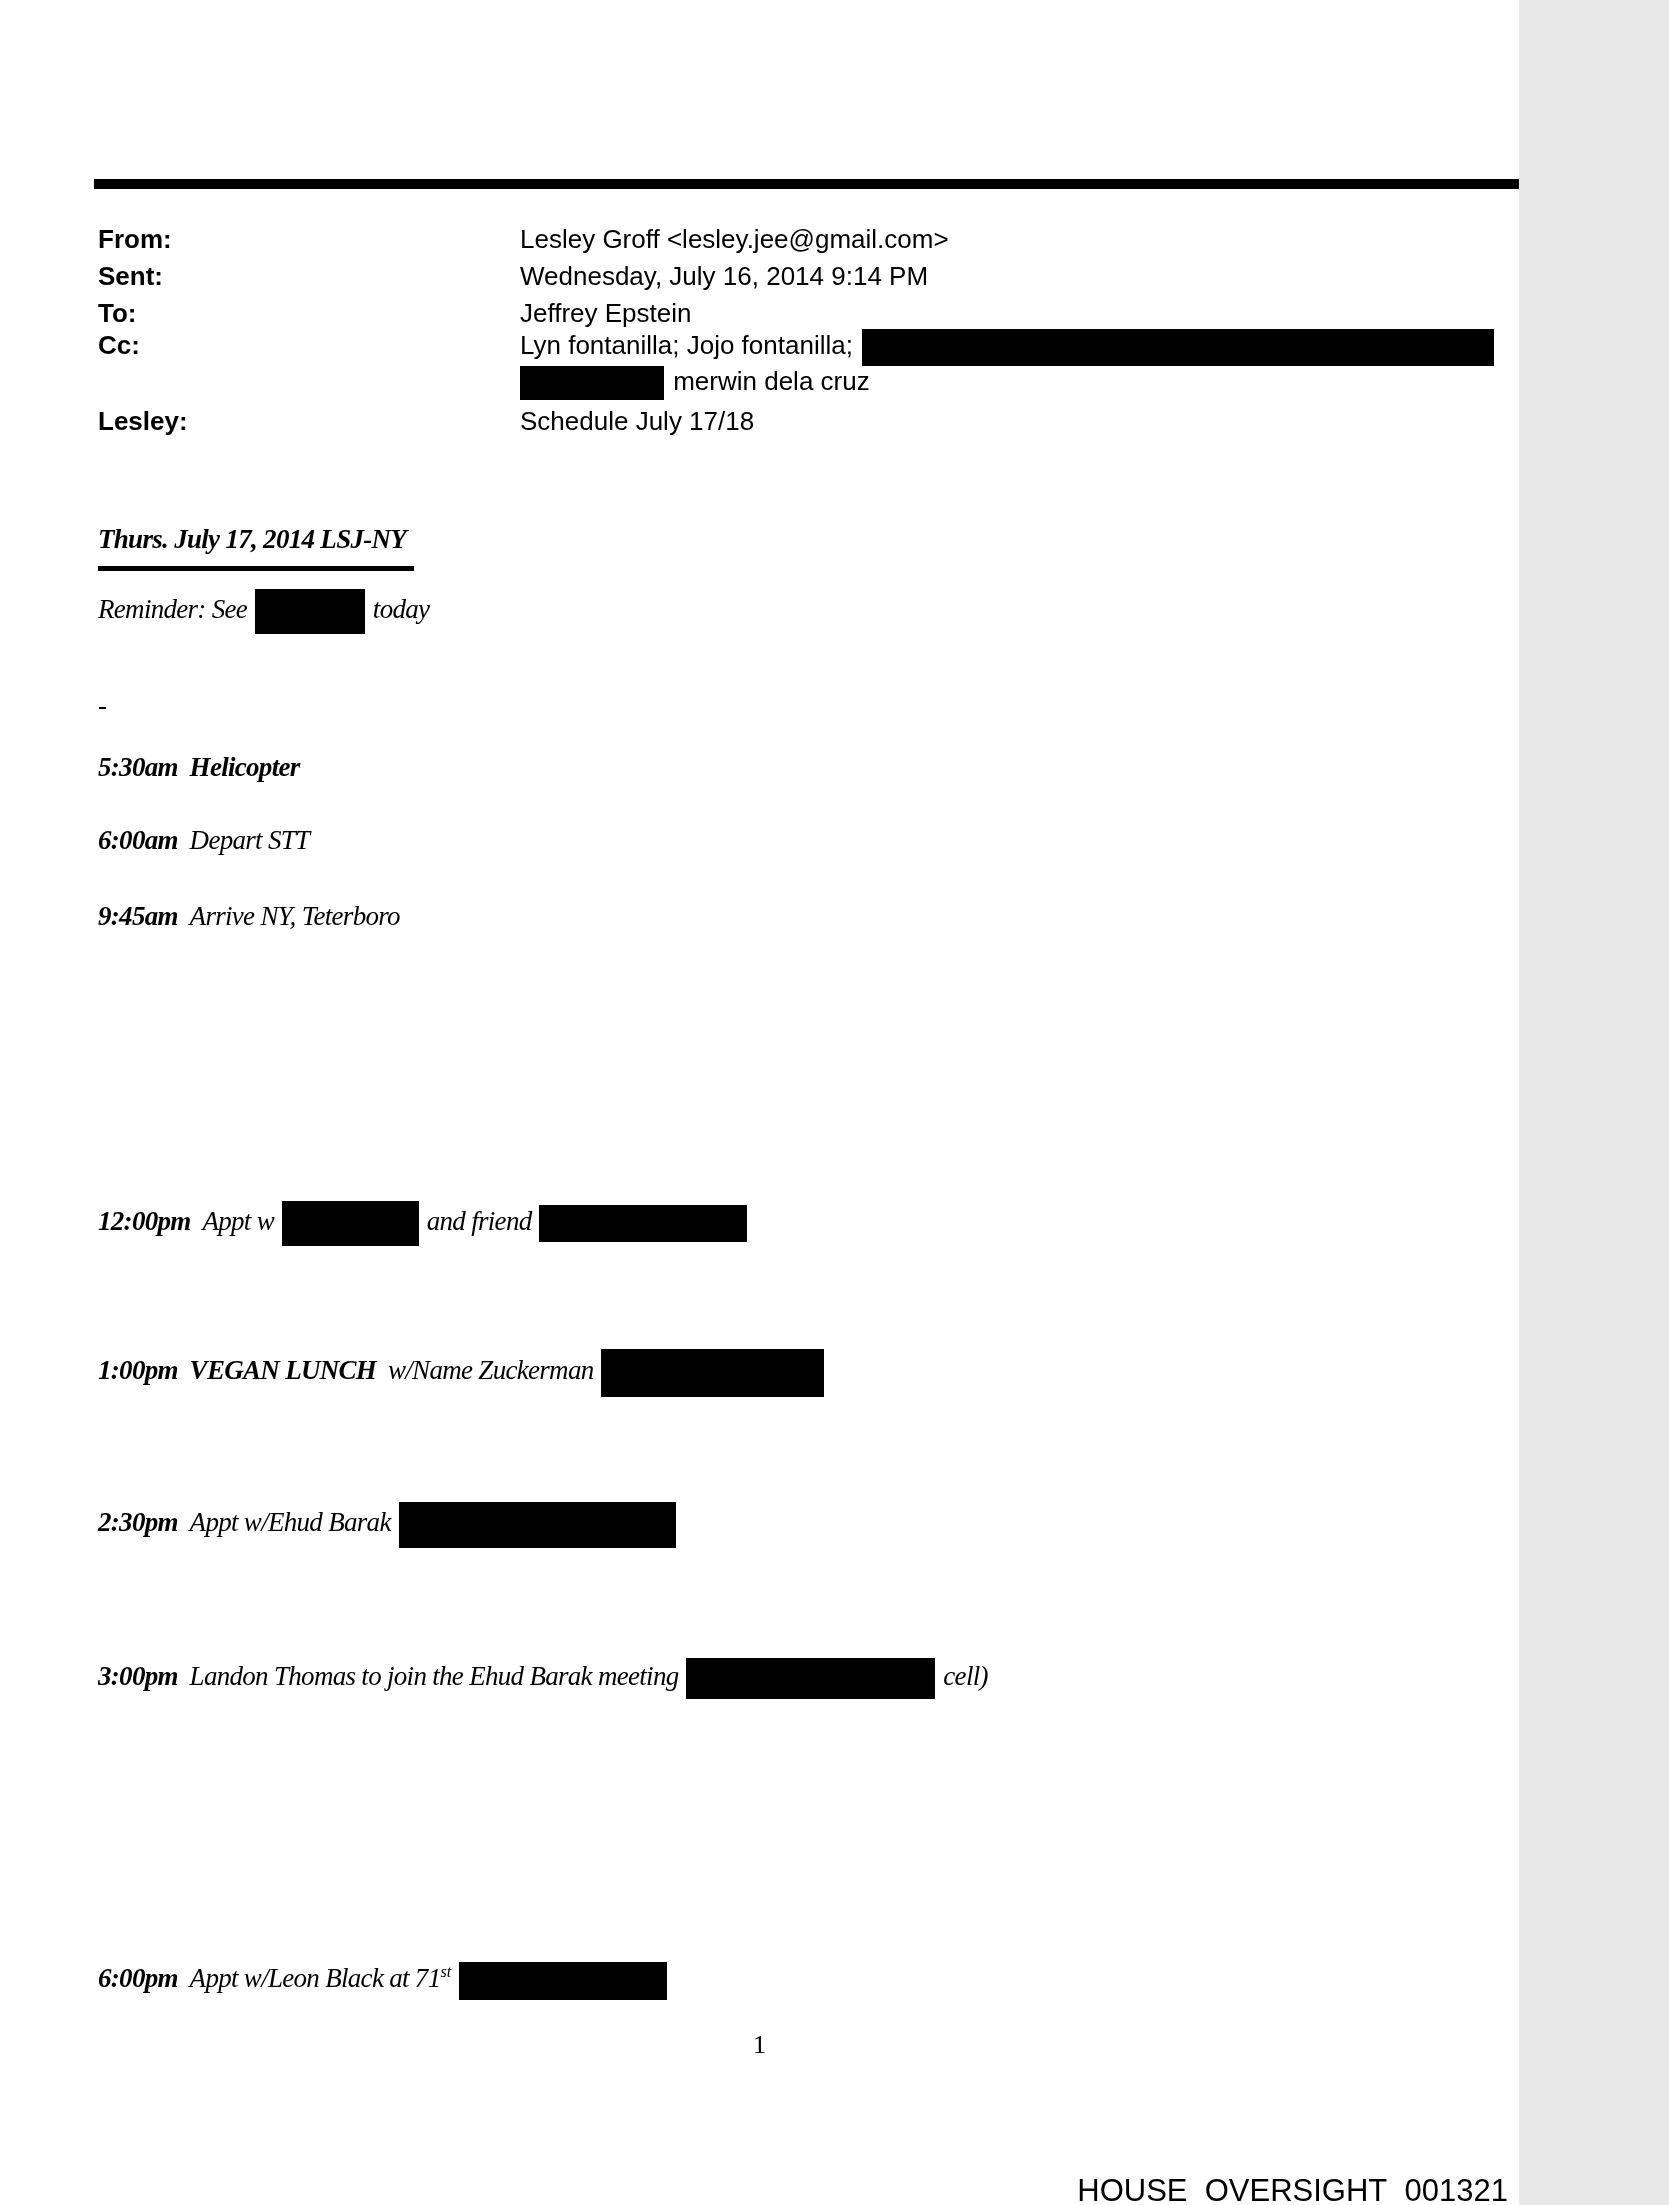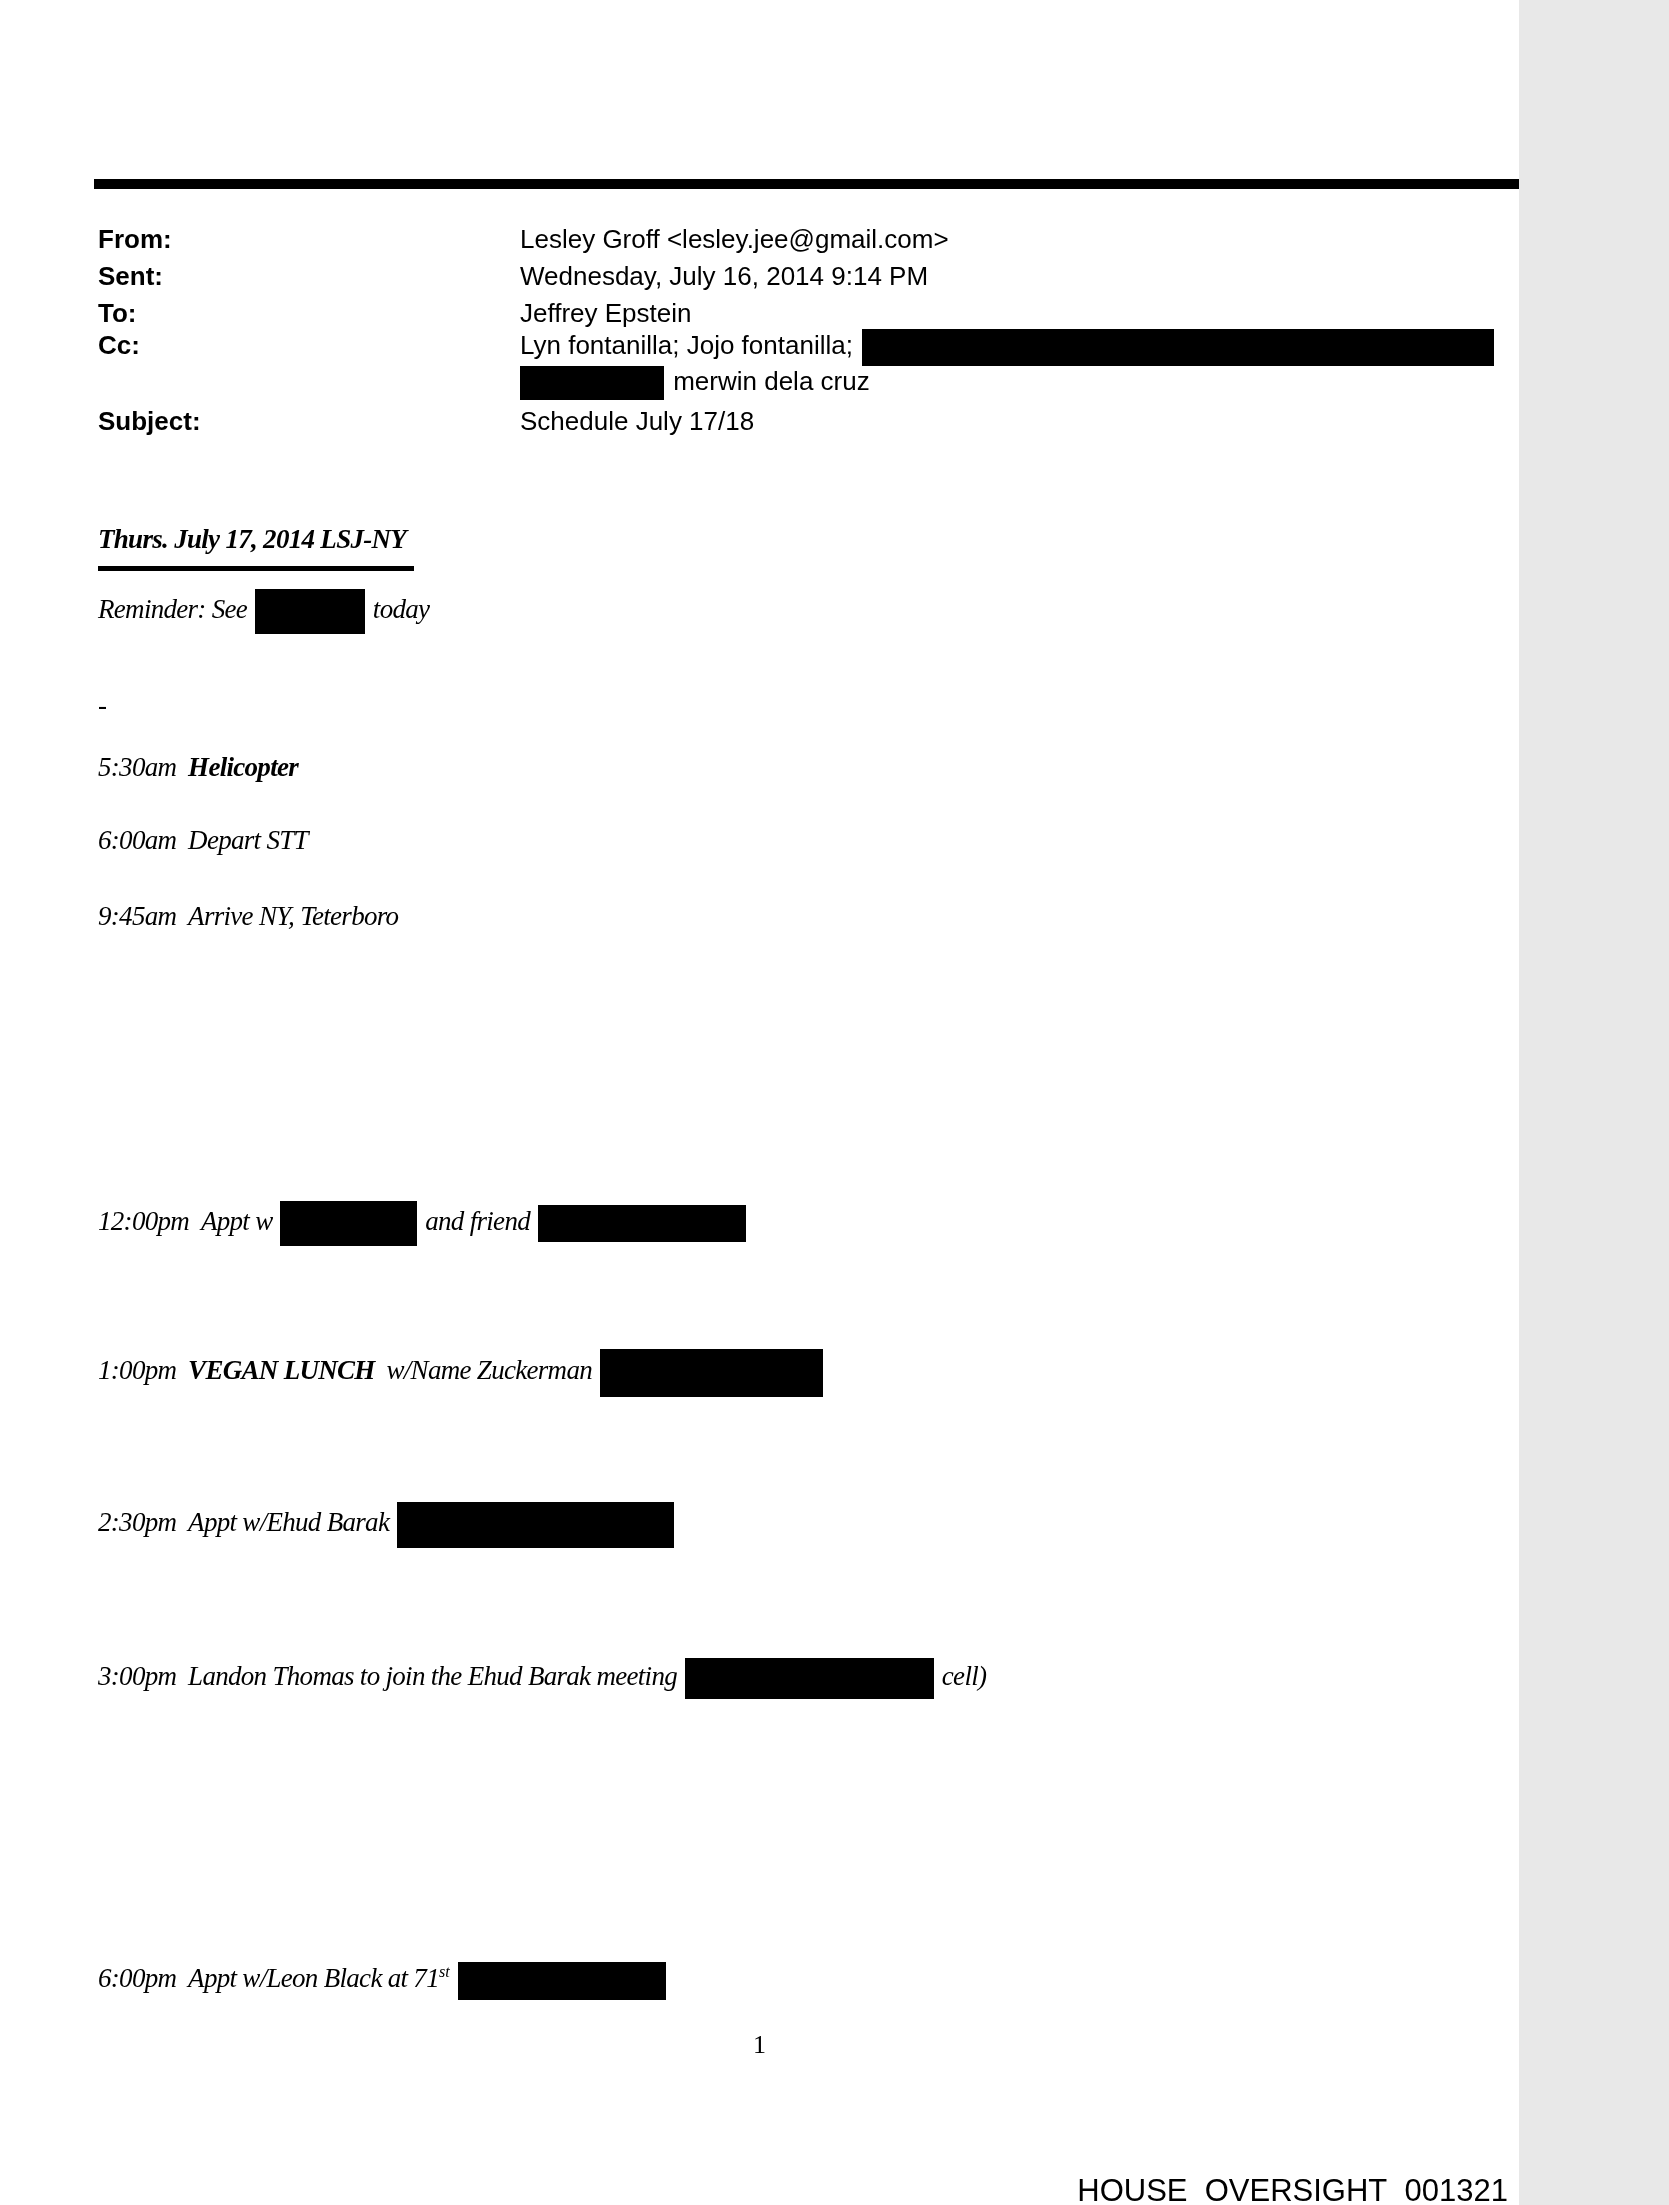--- a/index.html
+++ b/index.html
@@ -15,21 +15,21 @@
   .hrow {
     position:absolute; font-family:"Liberation Sans", sans-serif;
     font-size:26px; line-height:33px; white-space:nowrap;
   }
   .hlabel { position:absolute; left:98px; font-weight:bold; }
   .hvalue { position:absolute; left:520px; }
   .line {
     position:absolute; left:98px; font-style:italic; font-size:27px;
     line-height:47px; white-space:nowrap; letter-spacing:-0.7px;
   }
-  .time { font-weight:normal; margin-right:11.8px; }
+  .time { font-weight:bold; margin-right:11.8px; }
   .bold { font-weight:bold;text-align:center; }
   .title-text {
     display:inline-block; font-weight:bold;
     border-bottom:5.2px solid #000; padding-bottom:3.3px; padding-right:7.9px;
   }
   .redaction {
     display:inline-block; background:#000; vertical-align:middle;
     margin:0 7.9px;
   }
   .r-cc1     { width:632px; height:37px; margin:0 0 0 9.2px; }
@@ -78,21 +78,21 @@
     <span class="hvalue">
       <span>Lyn fontanilla; Jojo fontanilla;</span><span class="redaction r-cc1"></span>
     </span>
   </div>
   <div class="hrow" style="top:365px">
     <span class="hvalue">
       <span class="redaction r-cc2"></span><span>merwin dela cruz</span>
     </span>
   </div>
   <div class="hrow" style="top:405px">
-    <span class="hlabel">Subject:</span>
+    <span class="hlabel">Lesley:</span>
     <span class="hvalue">Schedule July 17/18</span>
   </div>
 
   <div class="line" style="top:516px">
     <span class="title-text">Thurs. July 17, 2014 LSJ-NY</span>
   </div>
 
   <div class="line" style="top:586px">
     <span>Reminder: See</span><span class="redaction r-reminder"></span><span>today</span>
   </div>

